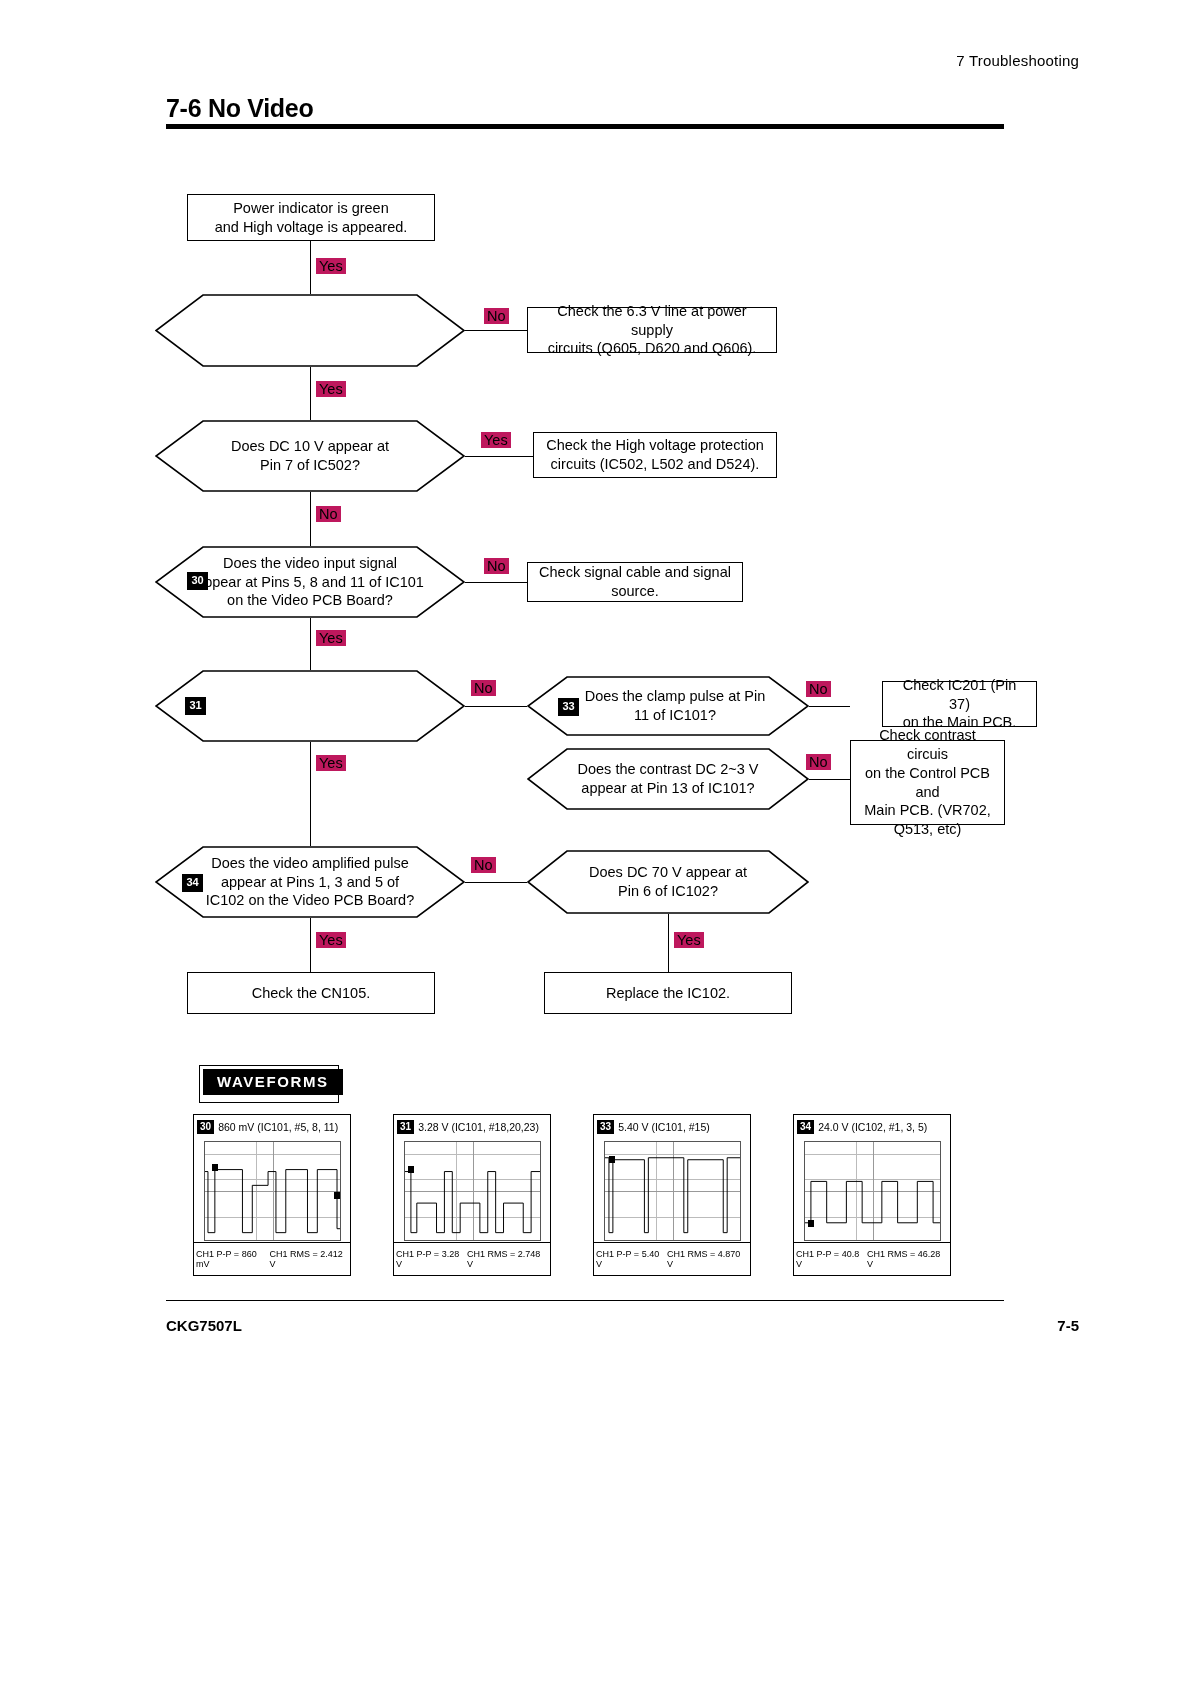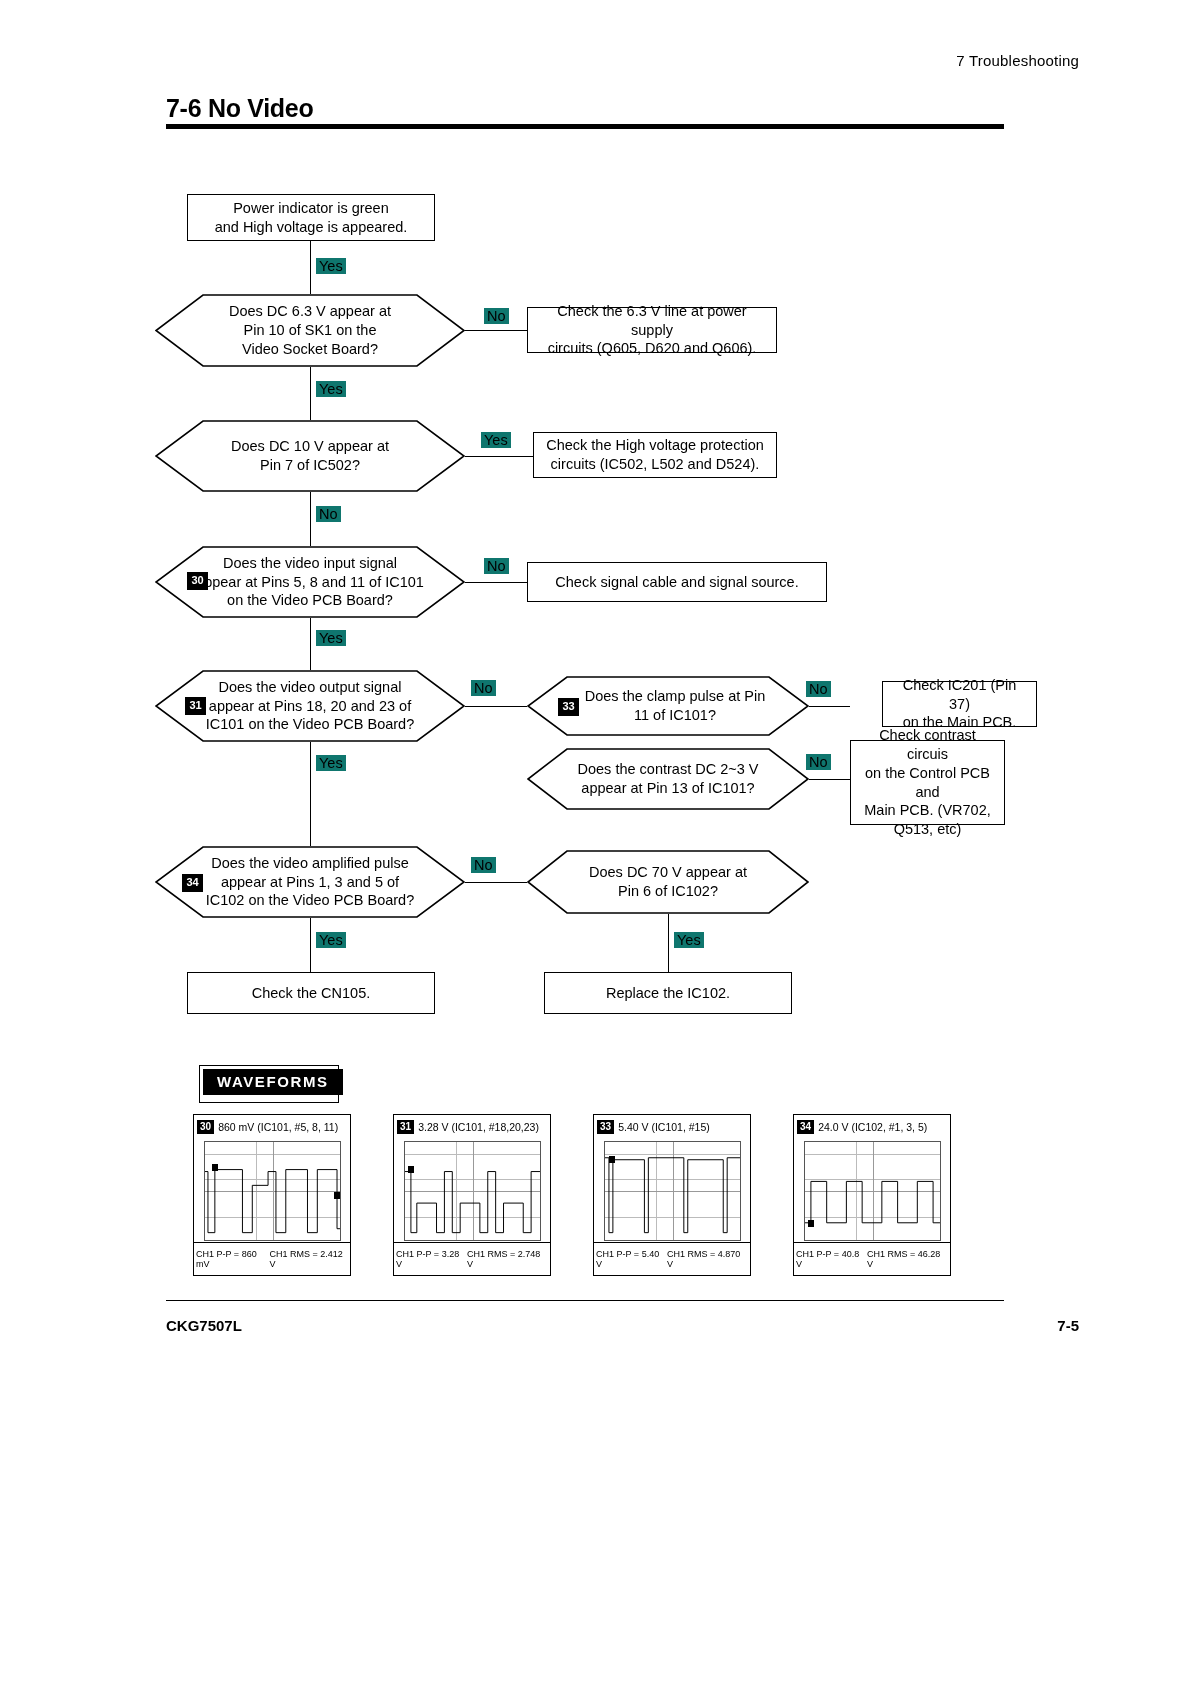--- a/index.html
+++ b/index.html
@@ -22,21 +22,21 @@
   .hex{background:#fff;}
   .hex .hexshape{position:absolute;inset:0;}
   .hex .txt{position:relative;z-index:2;padding:0 34px;}
   .badge{position:absolute;z-index:3;background:#000;color:#fff;font-size:11px;
          font-weight:bold;line-height:1;padding:3px 3px 4px 3px;text-align:center;
          min-width:15px;font-family:"Liberation Sans",sans-serif;}
 
   .line{position:absolute;background:#000;}
   .vline{width:1.4px;}
   .hline{height:1.4px;}
-  .lbl{position:absolute;font-size:14.5px;background:#0f766e;padding:0 3px;}
+  .lbl{position:absolute;font-size:14.5px;background:#be185d;padding:0 3px;}
 
   
   .wf-head{position:absolute;left:203px;top:1069px;background:#000;color:#fff;
            font-size:15px;font-weight:bold;letter-spacing:1.6px;padding:4px 14px 5px 14px;}
   .wf-head-rule{position:absolute;left:199px;top:1065px;width:140px;height:38px;
                 border:1.5px solid #000;box-sizing:border-box;}
 
   .wf{position:absolute;width:158px;height:162px;border:1.2px solid #000;
       box-sizing:border-box;background:#fff;}
   .wf-cap{position:absolute;left:0;top:0;width:100%;height:24px;display:flex;
@@ -70,23 +70,20 @@
     <span style="white-space:pre-line">Power indicator is green
 and High voltage is appeared.</span>
   </div>
   <div class="line vline" style="left:310px;top:241px;height:53px;"></div>
   <div class="lbl" style="left:316px;top:258px;">Yes</div>
 
   <div class="node hex" style="left:155px;top:294px;width:310px;height:73px;">
     <svg class="hexshape" viewBox="0 0 310 73" preserveAspectRatio="none">
       <polygon points="48,1 262,1 309,36.5 262,72 48,72 1,36.5" fill="#fff" stroke="#000" stroke-width="1.6"></polygon>
     </svg>
-    <span class="txt" style="white-space:pre-line">Does DC 6.3 V appear at
-Pin 10 of SK1 on the
-Video Socket Board?</span>
   </div>
   <div class="line hline" style="left:465px;top:330px;width:62px;"></div>
   <div class="lbl" style="left:484px;top:308px;">No</div>
   <div class="node box" style="left:527px;top:307px;width:250px;height:46px;">
     <span style="white-space:pre-line">Check the 6.3 V line at power supply
 circuits (Q605, D620 and Q606).</span>
   </div>
 
   <div class="line vline" style="left:310px;top:367px;height:53px;"></div>
   <div class="lbl" style="left:316px;top:381px;">Yes</div>
@@ -112,35 +109,32 @@
     <svg class="hexshape" viewBox="0 0 310 72" preserveAspectRatio="none">
       <polygon points="48,1 262,1 309,36 262,71 48,71 1,36" fill="#fff" stroke="#000" stroke-width="1.6"></polygon>
     </svg>
     <span class="badge" style="left:32px;top:26px;">30</span>
     <span class="txt" style="white-space:pre-line">Does the video input signal
 appear at Pins 5, 8 and 11 of IC101
 on the Video PCB Board?</span>
   </div>
   <div class="line hline" style="left:465px;top:582px;width:62px;"></div>
   <div class="lbl" style="left:484px;top:558px;">No</div>
-  <div class="node box" style="left:527px;top:562px;width:300px;height:40px;">
+  <div class="node box" style="left:527px;top:562px;width:216px;height:40px;">
     <span style="white-space:pre-line">Check signal cable and signal source.</span>
   </div>
 
   <div class="line vline" style="left:310px;top:618px;height:52px;"></div>
   <div class="lbl" style="left:316px;top:630px;">Yes</div>
 
   <div class="node hex" style="left:155px;top:670px;width:310px;height:72px;">
     <svg class="hexshape" viewBox="0 0 310 72" preserveAspectRatio="none">
       <polygon points="48,1 262,1 309,36 262,71 48,71 1,36" fill="#fff" stroke="#000" stroke-width="1.6"></polygon>
     </svg>
     <span class="badge" style="left:30px;top:27px;">31</span>
-    <span class="txt" style="white-space:pre-line">Does the video output signal
-appear at Pins 18, 20 and 23 of
-IC101 on the Video PCB Board?</span>
   </div>
   <div class="line hline" style="left:465px;top:706px;width:62px;"></div>
   <div class="lbl" style="left:471px;top:680px;">No</div>
 
   <div class="node hex" style="left:527px;top:676px;width:282px;height:60px;">
     <svg class="hexshape" viewBox="0 0 282 60" preserveAspectRatio="none">
       <polygon points="40,1 242,1 281,30 242,59 40,59 1,30" fill="#fff" stroke="#000" stroke-width="1.6"></polygon>
     </svg>
     <span class="badge" style="left:31px;top:22px;">33</span>
     <span class="txt" style="padding:0 30px 0 44px;white-space:pre-line">Does the clamp pulse at Pin

